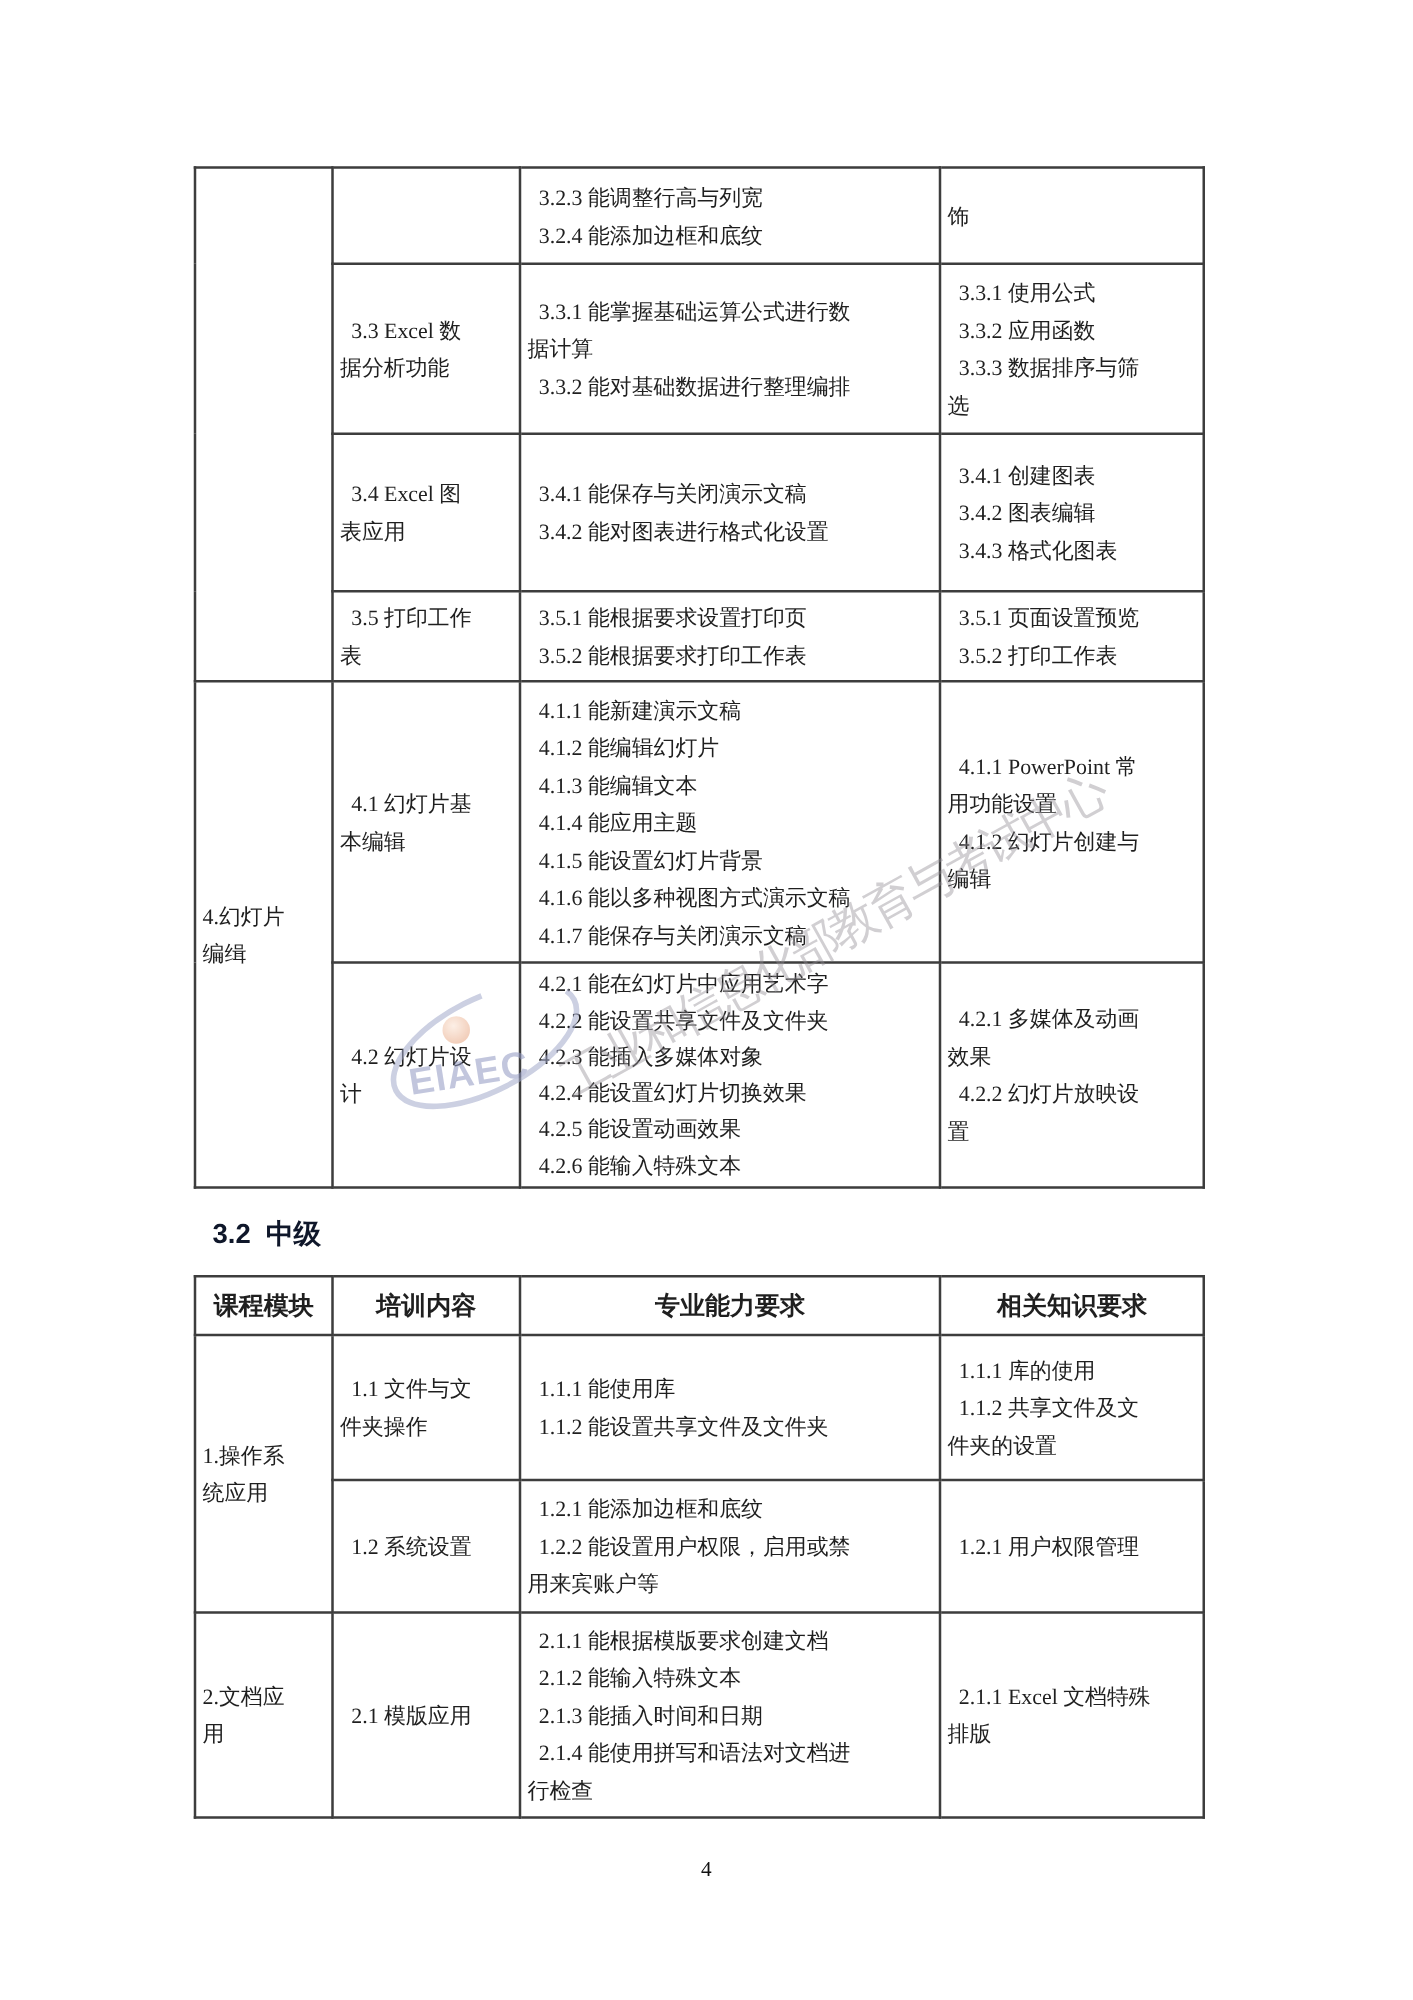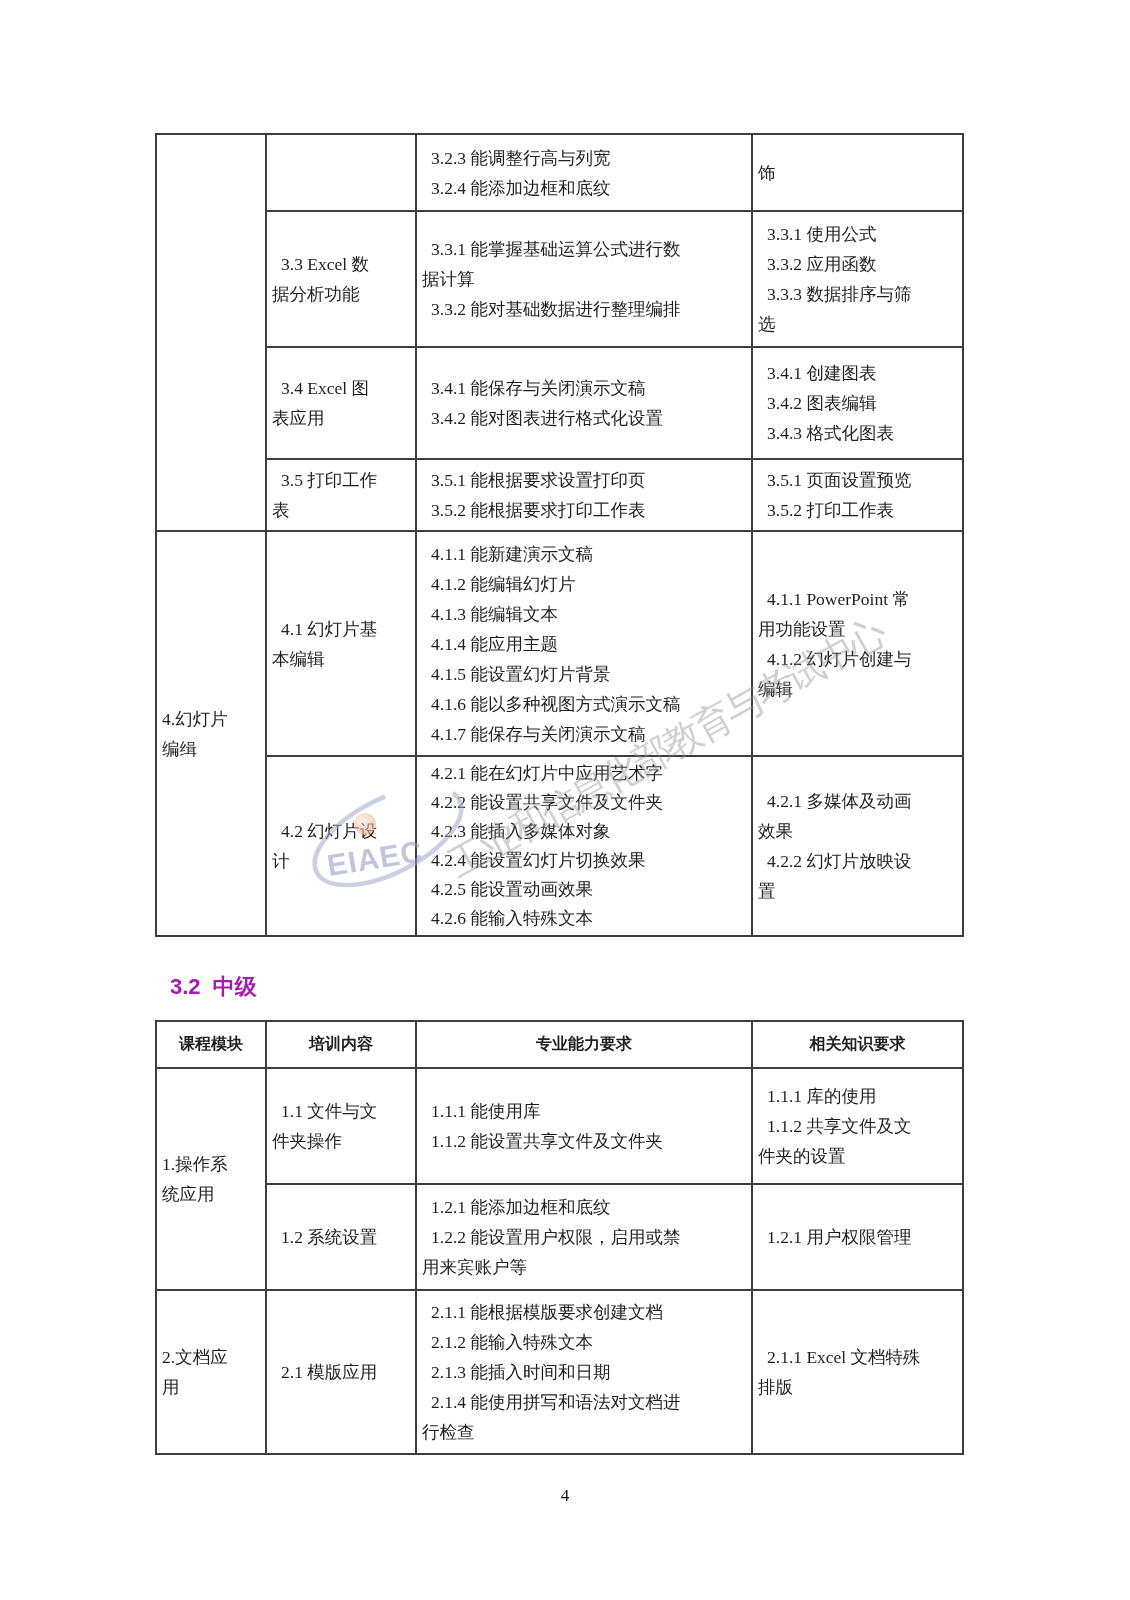--- a/index.html
+++ b/index.html
@@ -16,26 +16,26 @@
   }
   table.grid td,table.grid th{
     border:2px solid #3d3d3d;padding:2px 5px;vertical-align:middle;
     overflow:hidden;
   }
   .it{margin:0;line-height:30px;white-space:pre-line;text-indent:9px;}
   .noind{text-indent:0;}
   td.top{vertical-align:top;padding-top:7px;}
   th.hdr{
     font-family:Liberation Serif, serif;
-    font-weight:bold;font-size:16px;text-align:center;padding:0 2px;
+    font-weight:bold;font-size:20px;text-align:center;padding:0 2px;
   }
   .heading{
     position:absolute;left:170px;top:972px;
     font-family:"Liberation Sans","DejaVu Sans",sans-serif;
-    font-weight:bold;font-size:22px;white-space:pre;color:#a21caf;
+    font-weight:bold;font-size:22px;white-space:pre;color:#0f172a;
   }
   .pagenum{
     position:absolute;left:0;top:1486px;width:1130px;text-align:center;
     font-size:17px;color:#111;
   }
   .watermark{position:absolute;left:0;top:0;width:1130px;height:1600px;pointer-events:none;}
   .wm-text{
     position:absolute;left:452px;top:842px;
     transform:rotate(-29deg);transform-origin:left center;
     font-family:"Liberation Sans","DejaVu Sans",sans-serif;
@@ -78,21 +78,21 @@
 据计算</p>
         <p class="it">3.3.2 能对基础数据进行整理编排</p>
       </td>
       <td>
         <p class="it">3.3.1 使用公式</p>
         <p class="it">3.3.2 应用函数</p>
         <p class="it">3.3.3 数据排序与筛
 选</p>
       </td>
     </tr>
-    <tr style="height:112px">
+    <tr style="height:126px">
       <td>
         <p class="it">3.4 Excel 图
 表应用</p>
       </td>
       <td>
         <p class="it">3.4.1 能保存与关闭演示文稿</p>
         <p class="it">3.4.2 能对图表进行格式化设置</p>
       </td>
       <td>
         <p class="it">3.4.1 创建图表</p>

